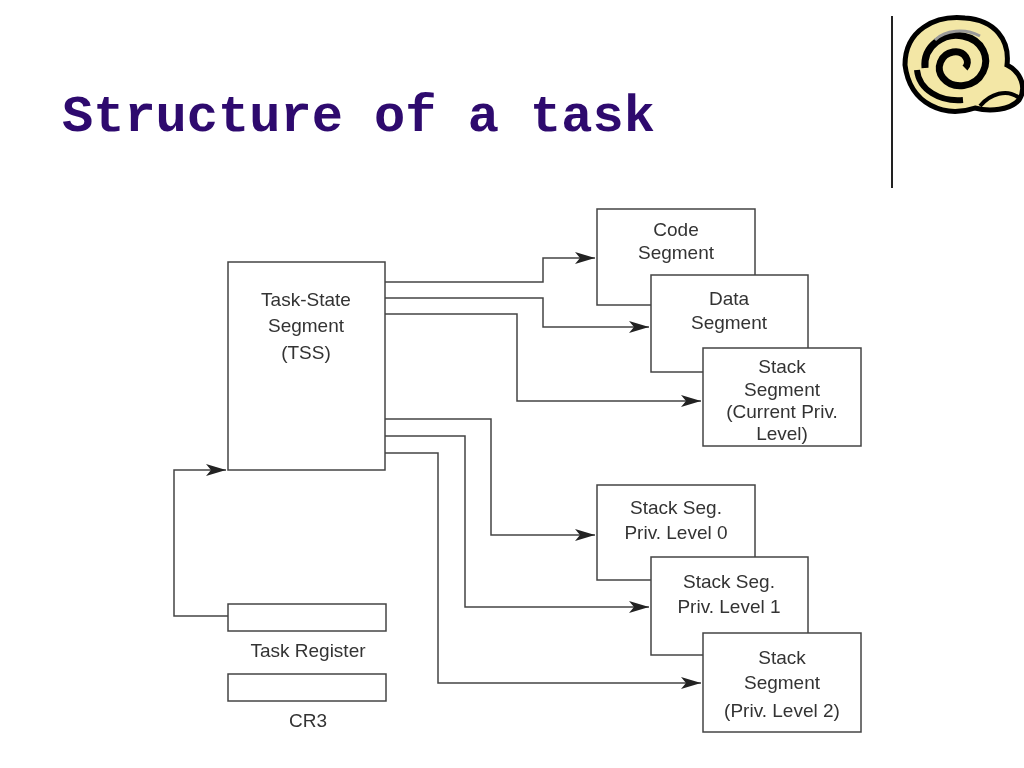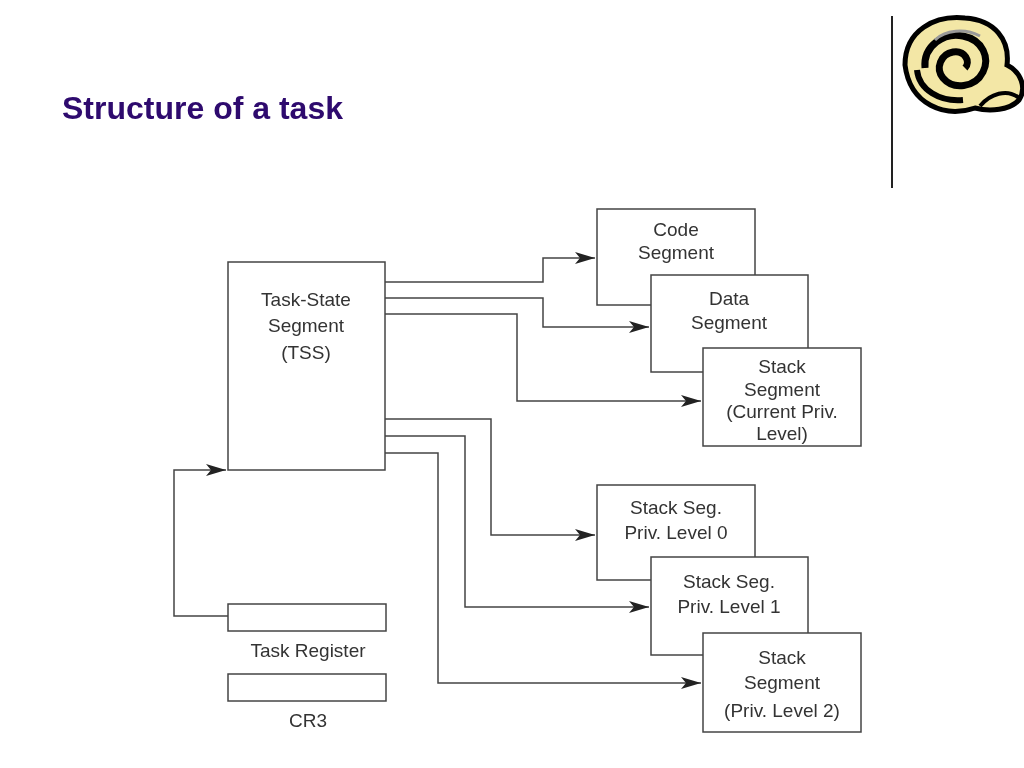--- a/index.html
+++ b/index.html
@@ -1,17 +1,17 @@
 <!DOCTYPE html>
 <html><head>
 <meta charset="utf-8">
 <style>
   html, body { margin:0; padding:0; }
   body { width:1024px; height:768px; background:#ffffff; position:relative; overflow:hidden; font-family:"Liberation Sans", sans-serif; }
-  .title { position:absolute; left:62px; top:92px; font-family:Liberation Sans, sans-serif; font-weight:bold; font-size:32px; color:#2e0a6e; letter-spacing:0px; margin:0; line-height:1; }
+  .title { position:absolute; left:62px; top:92px; font-family:Liberation Mono, monospace; font-weight:bold; font-size:52px; color:#2e0a6e; letter-spacing:0px; margin:0; line-height:1; }
   .vline { position:absolute; left:891px; top:16px; width:2px; height:172px; background:#222; }
   .logo { position:absolute; left:895px; top:10px; width:132px; height:110px; }
   svg.diagram { position:absolute; left:0; top:0; }
   svg text { font-family:"Liberation Sans", sans-serif; font-size:19px; fill:#333; }
 </style>
 </head>
 <body>
 
 <h1 class="title">Structure of a task</h1>
 <div class="vline"></div>

